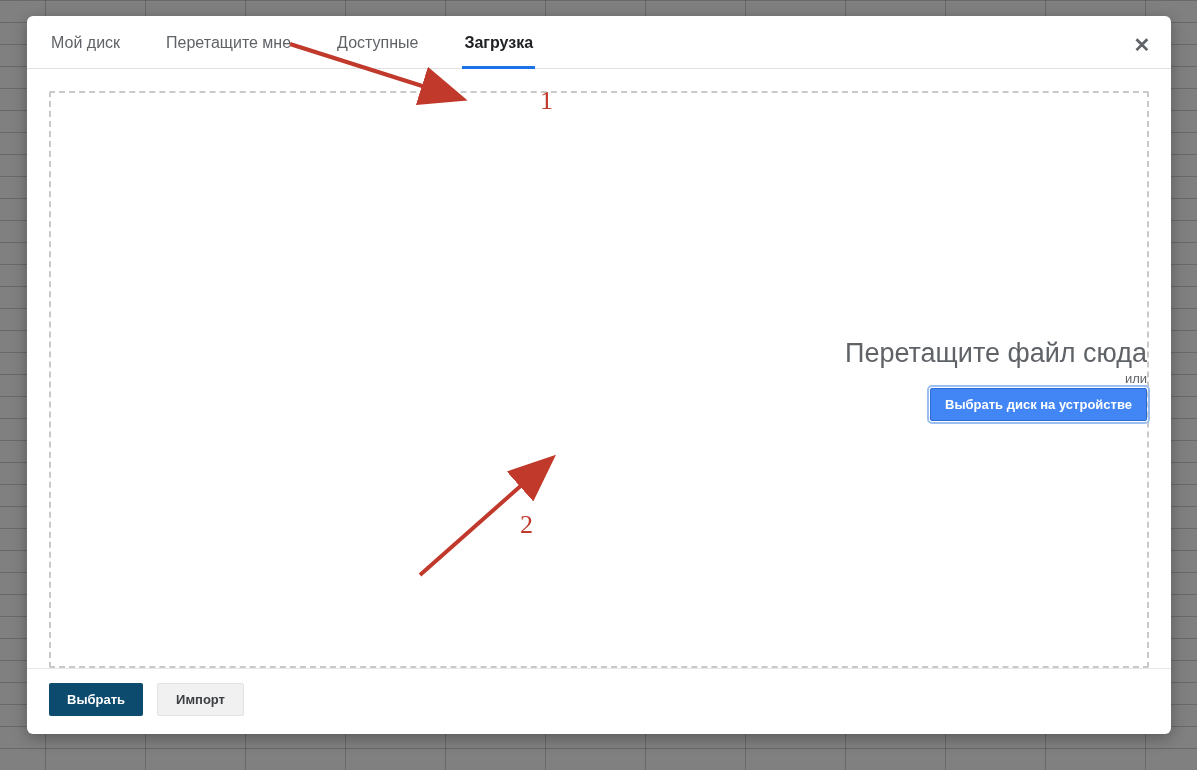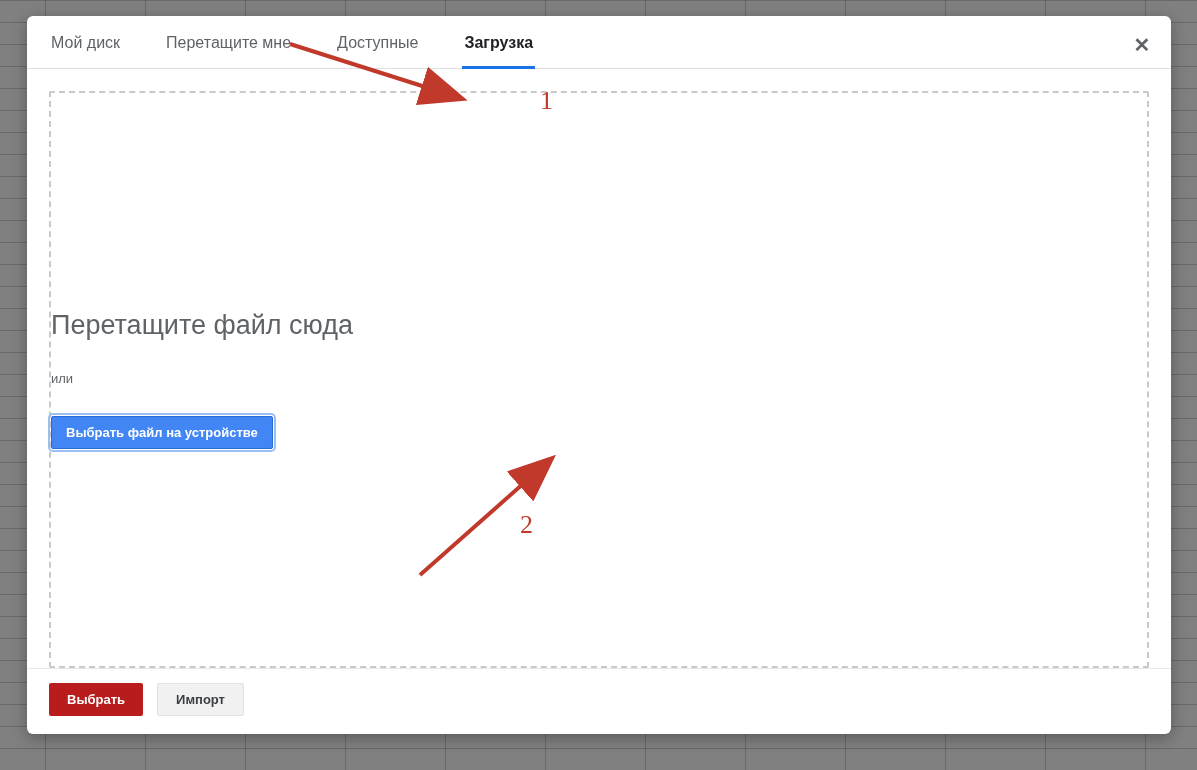--- a/index.html
+++ b/index.html
@@ -92,23 +92,23 @@
     padding: 22px 22px 0 22px;
     display: flex;
   }
 
   .dropzone {
     flex: 1;
     border: 2px dashed #c9c9c9;
     border-radius: 2px;
     display: flex;
     flex-direction: column;
-    align-items: flex-start;
+    align-items: flex-end;
     justify-content: center;
-    gap: 30px;
+    gap: 2px;
     color: #5f6368;
   }
 
   .drop-title {
     font-size: 27px;
     color: #5f6368;
     font-weight: 400;
   }
 
   .drop-or {
@@ -131,21 +131,21 @@
   }
 
   .footer {
     border-top: 1px solid #e8e8e8;
     padding: 14px 22px 18px 22px;
     display: flex;
     gap: 14px;
   }
 
   .btn-primary {
-    background: #b91c1c;
+    background: #0c4a6e;
     color: #ffffff;
     border: none;
     font-size: 13px;
     font-weight: 700;
     padding: 8px 18px;
     border-radius: 2px;
     cursor: pointer;
   }
 
   .btn-secondary {
@@ -191,21 +191,21 @@
     <div class="tab">Мой диск</div>
     <div class="tab">Перетащите мне</div>
     <div class="tab">Доступные</div>
     <div class="tab active">Загрузка</div>
   </div>
 
   <div class="body">
     <div class="dropzone">
       <div class="drop-title">Перетащите файл сюда</div>
       <div class="drop-or">или</div>
-      <button class="pick-btn">Выбрать файл на устройстве</button>
+      <button class="pick-btn">Выбрать диск на устройстве</button>
     </div>
   </div>
 
   <div class="footer">
     <button class="btn-primary">Выбрать</button>
     <button class="btn-secondary">Импорт</button>
   </div>
 
 </div>
 

